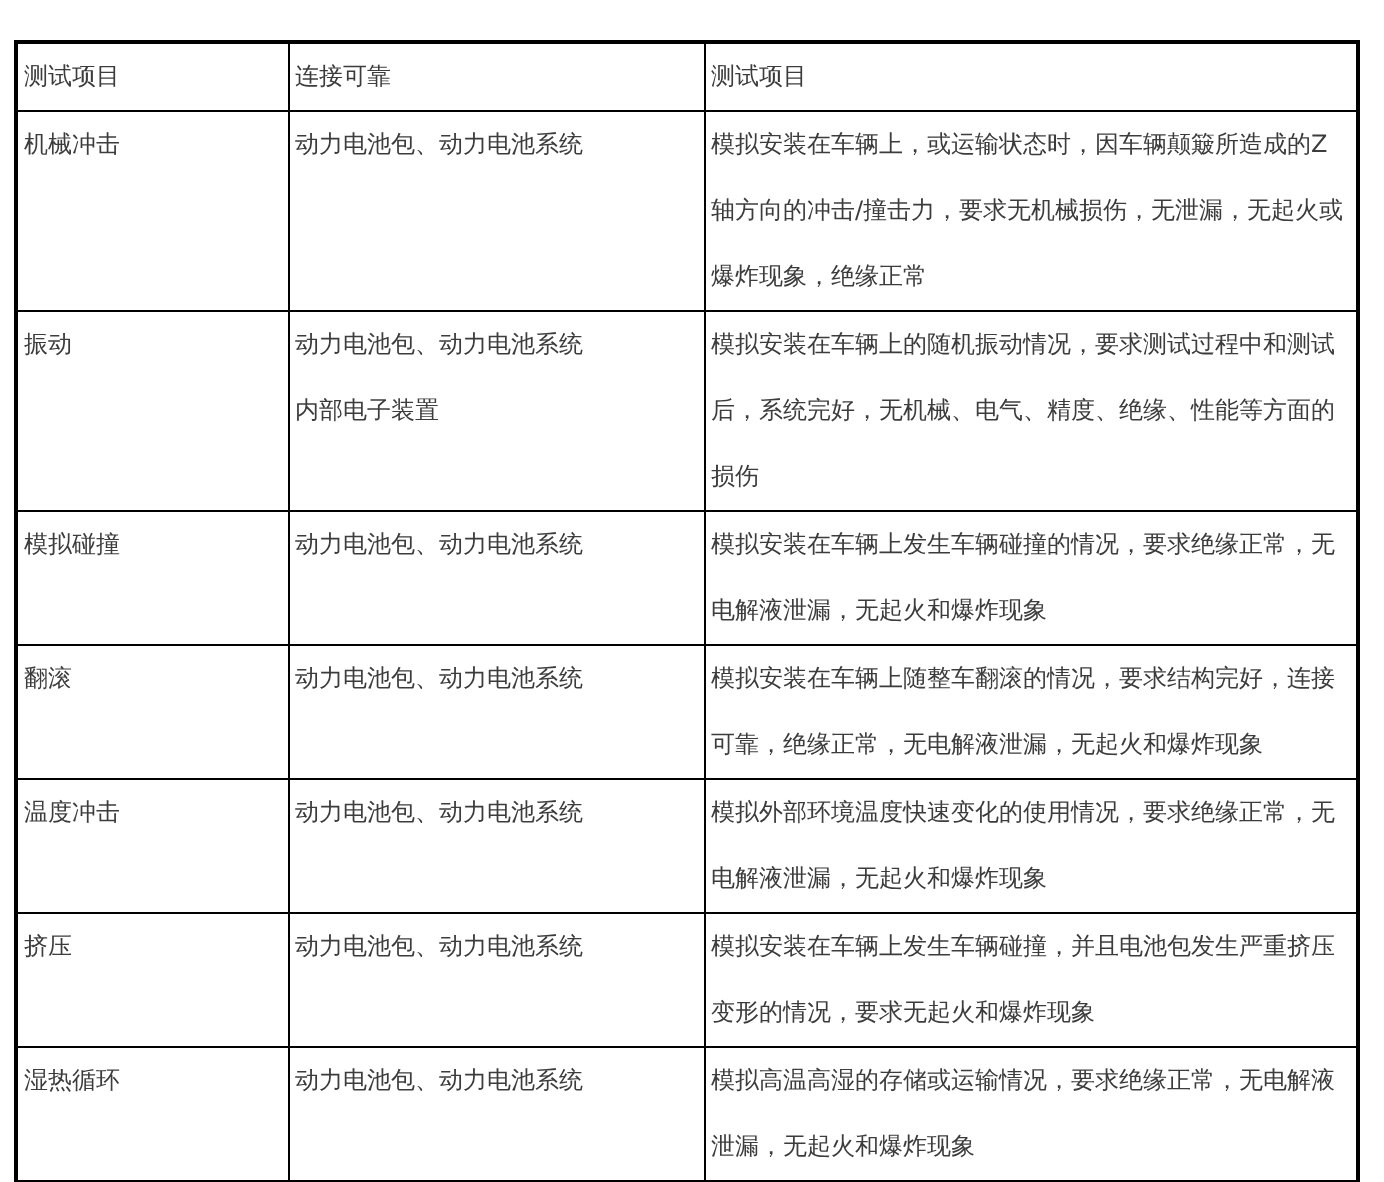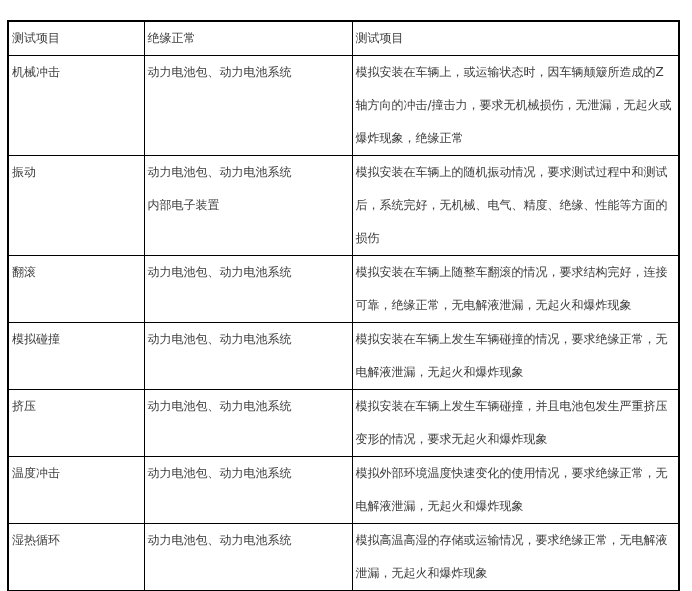--- a/index.html
+++ b/index.html
@@ -47,55 +47,55 @@
 <div class="page">
   <table class="test-table">
     <colgroup>
       <col class="c-item">
       <col class="c-scope">
       <col class="c-purpose">
     </colgroup>
     <thead>
       <tr>
         <th>测试项目</th>
-        <th>绝缘正常</th>
+        <th>连接可靠</th>
         <th>测试项目</th>
       </tr>
     </thead>
     <tbody>
       <tr>
         <td>机械冲击</td>
         <td>动力电池包、动力电池系统</td>
         <td>模拟安装在车辆上，或运输状态时，因车辆颠簸所造成的Z轴方向的冲击/撞击力，要求无机械损伤，无泄漏，无起火或爆炸现象，绝缘正常</td>
       </tr>
       <tr>
         <td>振动</td>
         <td>动力电池包、动力电池系统
 内部电子装置</td>
         <td>模拟安装在车辆上的随机振动情况，要求测试过程中和测试后，系统完好，无机械、电气、精度、绝缘、性能等方面的损伤</td>
       </tr>
       <tr>
+        <td>模拟碰撞</td>
+        <td>动力电池包、动力电池系统</td>
+        <td>模拟安装在车辆上发生车辆碰撞的情况，要求绝缘正常，无电解液泄漏，无起火和爆炸现象</td>
+      </tr>
+      <tr>
         <td>翻滚</td>
         <td>动力电池包、动力电池系统</td>
         <td>模拟安装在车辆上随整车翻滚的情况，要求结构完好，连接可靠，绝缘正常，无电解液泄漏，无起火和爆炸现象</td>
       </tr>
       <tr>
-        <td>模拟碰撞</td>
+        <td>温度冲击</td>
         <td>动力电池包、动力电池系统</td>
-        <td>模拟安装在车辆上发生车辆碰撞的情况，要求绝缘正常，无电解液泄漏，无起火和爆炸现象</td>
+        <td>模拟外部环境温度快速变化的使用情况，要求绝缘正常，无电解液泄漏，无起火和爆炸现象</td>
       </tr>
       <tr>
         <td>挤压</td>
         <td>动力电池包、动力电池系统</td>
         <td>模拟安装在车辆上发生车辆碰撞，并且电池包发生严重挤压变形的情况，要求无起火和爆炸现象</td>
-      </tr>
-      <tr>
-        <td>温度冲击</td>
-        <td>动力电池包、动力电池系统</td>
-        <td>模拟外部环境温度快速变化的使用情况，要求绝缘正常，无电解液泄漏，无起火和爆炸现象</td>
       </tr>
       <tr>
         <td>湿热循环</td>
         <td>动力电池包、动力电池系统</td>
         <td>模拟高温高湿的存储或运输情况，要求绝缘正常，无电解液泄漏，无起火和爆炸现象</td>
       </tr>
     </tbody>
   </table>
 </div>
 

